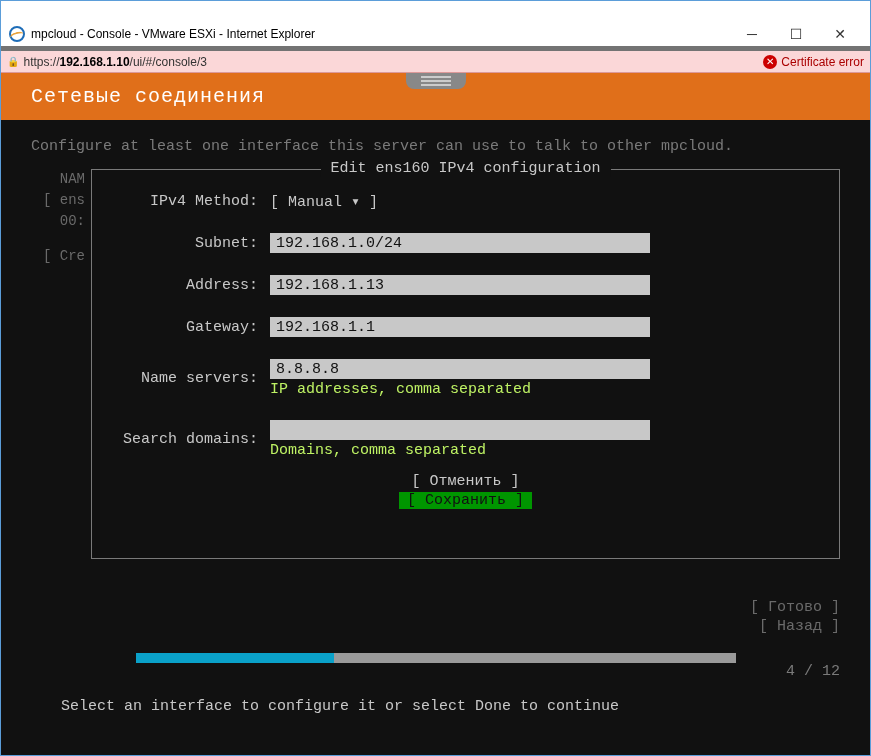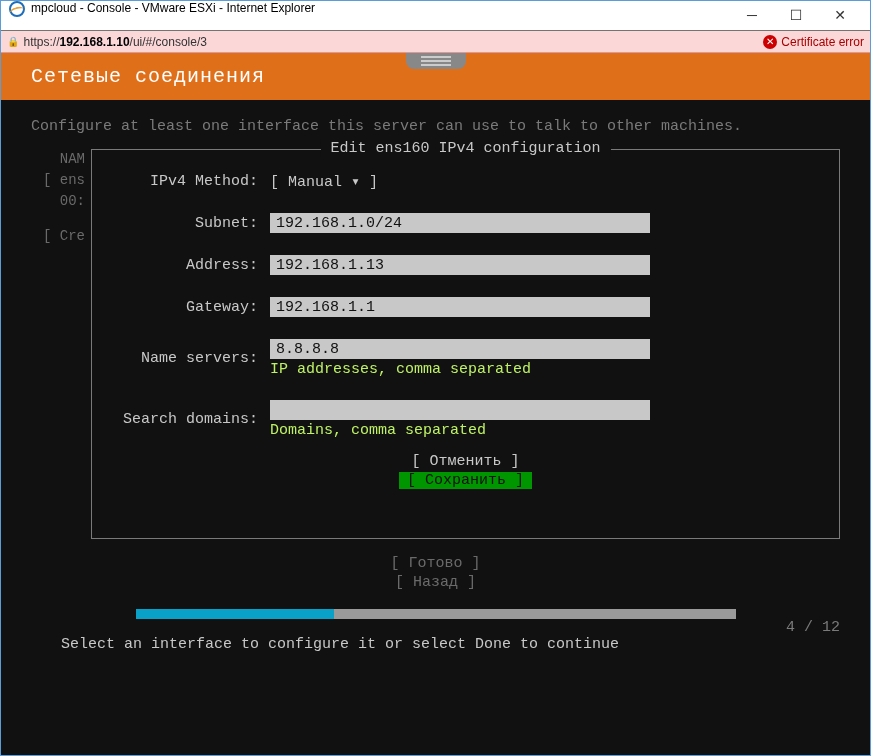--- a/index.html
+++ b/index.html
@@ -8,23 +8,24 @@
     background: #fff;
     width: 871px;
     height: 756px;
     overflow: hidden;
     border: 1px solid #5b9dd9;
   }
   .titlebar {
     background: #fff;
     height: 30px;
     display: flex;
-    align-items: flex-start;
+    align-items: center;
     padding: 0 8px;
-    border-bottom: 1px solid #737373;
+    border-bottom: 5px solid #737373;
+    margin-top: 20px;
   }
   .titlebar .ie-icon {
     width: 16px; height: 16px;
     border: 2px solid #1e6db8;
     border-radius: 50%;
     position: relative;
     margin-right: 6px;
   }
   .titlebar .ie-icon::after {
     content:"";
@@ -156,22 +157,22 @@
     display:inline-block;
     padding:0 8px;
     margin:0 0 2px 0;
     color:#c8c8c8;
   }
   .tbtn.active{
     background:#009600;
     color:#111;
   }
   .below{
-    text-align:center;
-    margin-top:16px;
+    text-align:right;
+    margin-top:40px;
     color:#6a6a6a;
   }
   .below div{margin-bottom:2px;}
   .progress-wrap{
     display:flex;align-items:center;justify-content:center;
     margin-top:18px;
     gap:12px;
   }
   .progress{
     width:600px;height:10px;
@@ -179,20 +180,21 @@
     position:relative;
   }
   .progress .fill{
     position:absolute;left:0;top:0;height:100%;
     width:33%;
     background:#0aa1c9;
   }
   .progress-text{color:#7a7a7a;}
   .footer-hint{
     color:#c8c8c8;
+    margin-top:18px;
     padding-left:30px;
   }
 </style>
 </head>
 <body>
 
 <div class="titlebar">
   <div class="ie-icon"></div>
   <div class="title">mpcloud - Console - VMware ESXi - Internet Explorer</div>
   <div class="winctl">
@@ -216,21 +218,21 @@
 <div class="console-area">
   <div class="tab-handle">
       <span></span>
     </div>
 
   <div class="orange-bar">
     <span>Сетевые соединения</span>
   </div>
 
   <div class="content">
-    <div class="hint">Configure at least one interface this server can use to talk to other machines.</div>
+    <div class="hint">Configure at least one interface this server can use to talk to other mpcloud.</div>
 
     <div class="layout">
       <div class="leftcol">
         <div>NAM</div>
         <div>[ ens</div>
         <div>00:</div>
         <div style="height:14px"></div>
         <div>[ Cre</div>
       </div>
 

